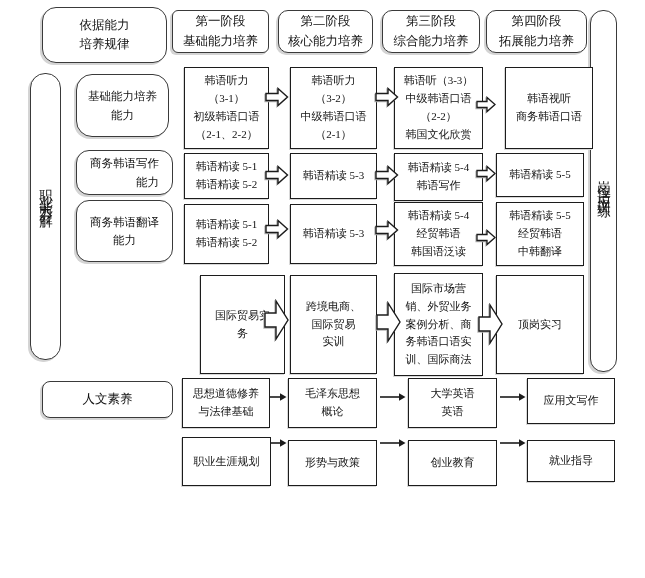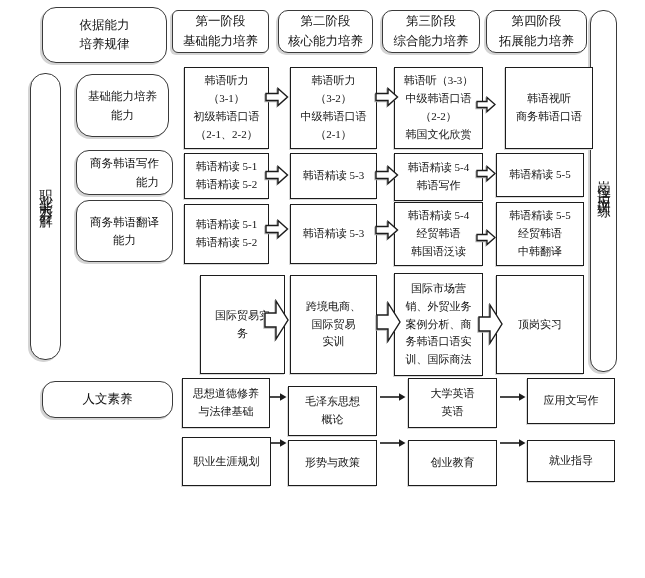--- a/index.html
+++ b/index.html
@@ -144,24 +144,24 @@
       <svg width="25" height="42" viewBox="0 0 25 42">
         <polygon points="1,14 12,14 12,2 24,21 12,40 12,28 1,28" fill="#fff" stroke="#1c1c1c" stroke-width="1.4"></polygon>
       </svg>
     </div>
   <div class="abs arrow sh" style="left:478px;top:303px;">
       <svg width="25" height="42" viewBox="0 0 25 42">
         <polygon points="1,14 12,14 12,2 24,21 12,40 12,28 1,28" fill="#fff" stroke="#1c1c1c" stroke-width="1.4"></polygon>
       </svg>
     </div>
 
-  <div class="abs rbox f12" style="left:42px;top:381px;width:131px;height:37px;border-radius:13px;">人文素养</div>
+  <div class="abs rbox f12" style="left:42px;top:381px;width:131px;height:37px;border-radius:8px;">人文素养</div>
   <div class="abs box f11" style="left:182px;top:378px;width:88px;height:50px;">思想道德修养
 与法律基础</div>
-  <div class="abs box f11" style="left:288px;top:386px;width:89px;height:50px;">毛泽东思想
+  <div class="abs box f11" style="left:288px;top:378px;width:89px;height:50px;">毛泽东思想
 概论</div>
   <div class="abs box f11" style="left:408px;top:378px;width:89px;height:50px;">大学英语
 英语</div>
   <div class="abs box f11" style="left:527px;top:378px;width:88px;height:46px;">应用文写作</div>
   <div class="abs arrow" style="left:270px;top:392px;">
       <svg width="17" height="10" viewBox="0 0 17 10">
         <line x1="0" y1="5" x2="10" y2="5" stroke="#1c1c1c" stroke-width="1.6"></line>
         <polygon points="10,1.2 16.5,5 10,8.8" fill="#1c1c1c"></polygon>
       </svg>
     </div>

